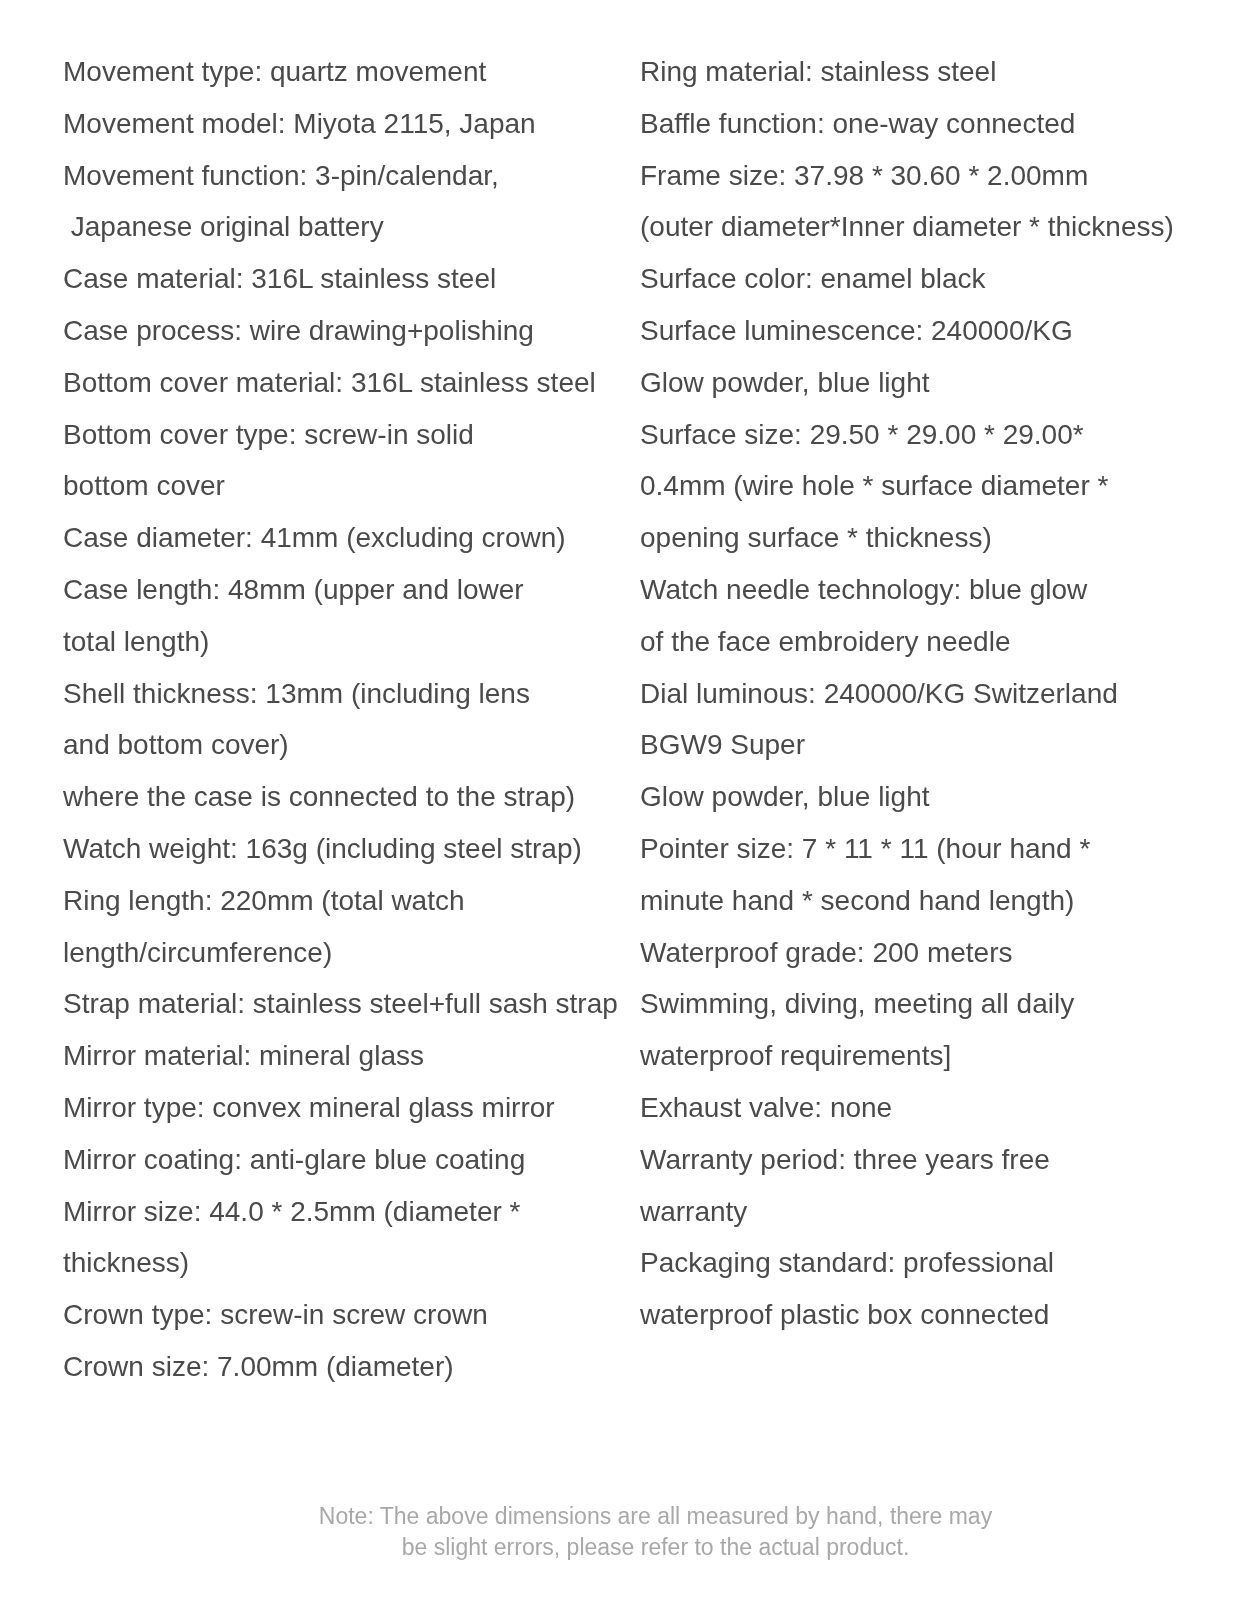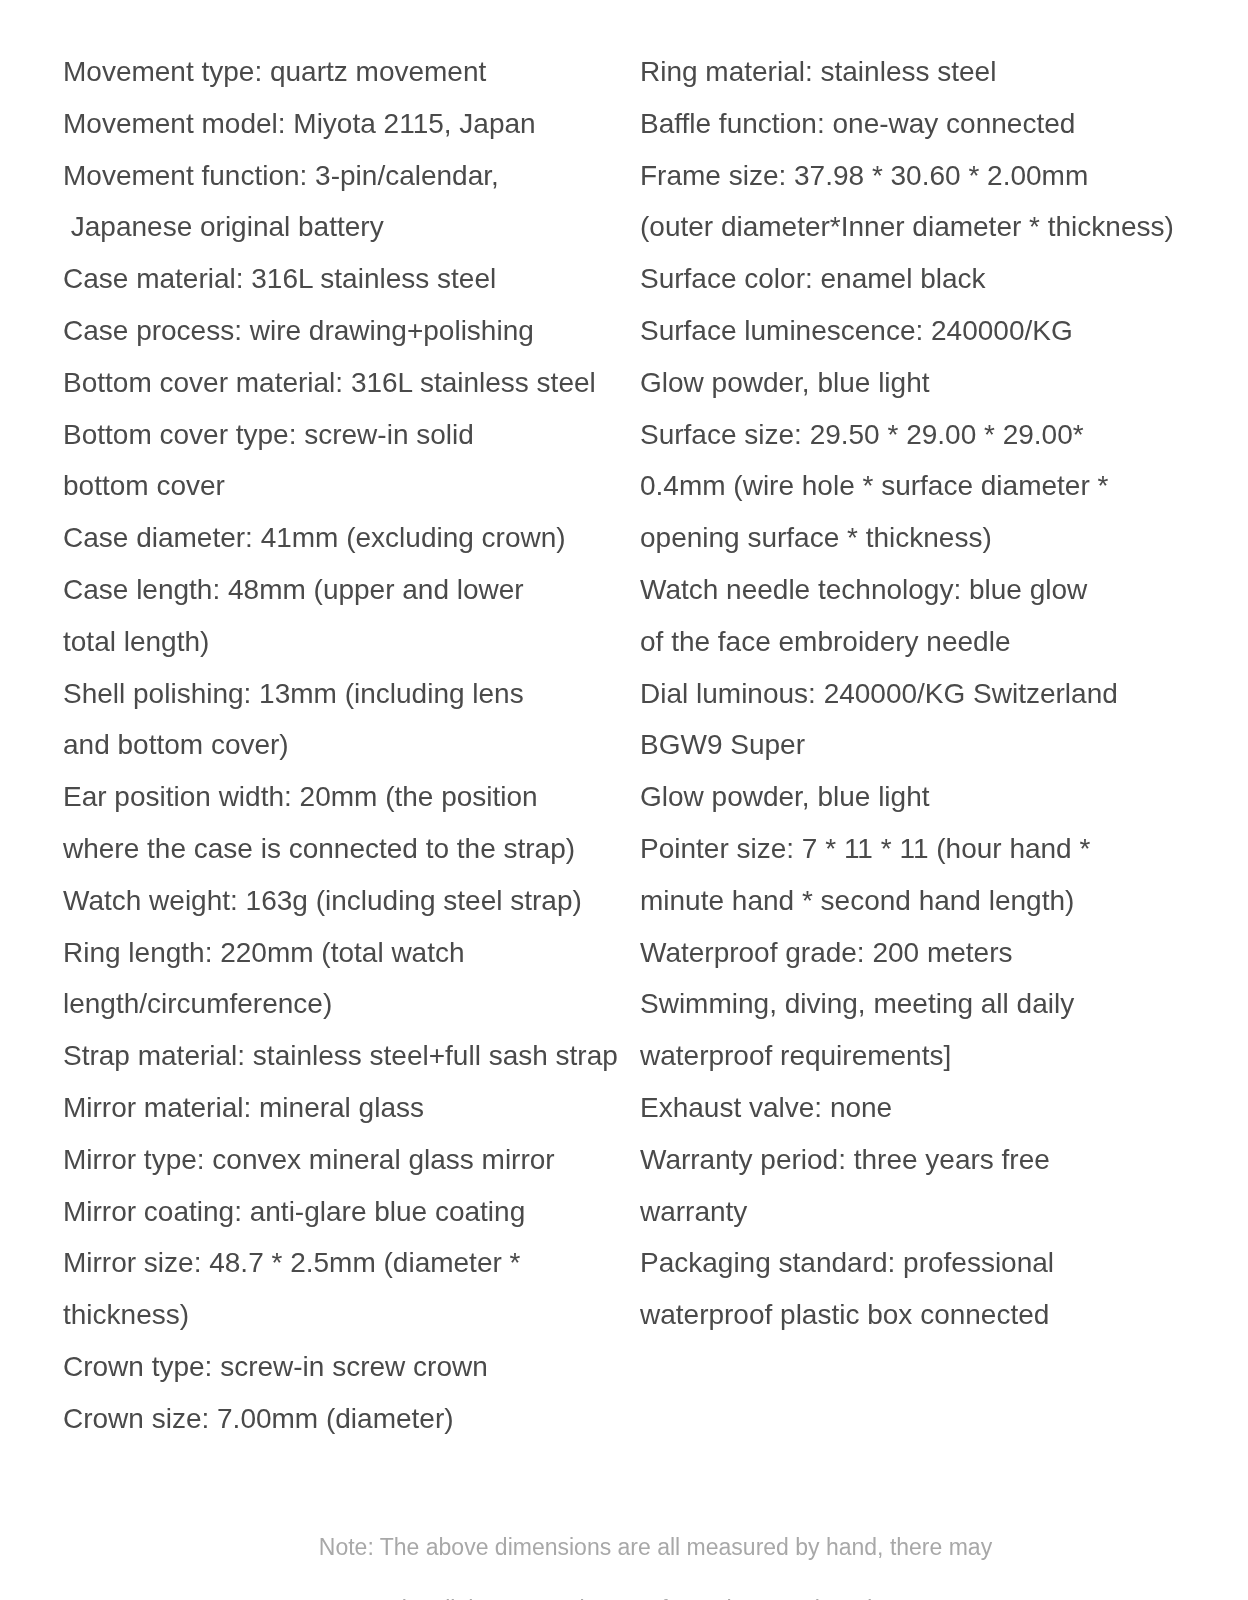--- a/index.html
+++ b/index.html
@@ -34,52 +34,50 @@
     left: 63px;
     right: 0;
     top: 1501px;
     text-align: center;
     font-size: 23px;
     line-height: 31px;
     color: #a8a8a8;
   }
   .note .spec-line {
     white-space: pre;
-    margin-top: 31px;
   }
 </style>
 </head>
 <body>
 
 <div class="page">
   <div class="spec-col col-left">
       <div class="spec-line">Movement type: quartz movement</div>
       <div class="spec-line">Movement model: Miyota 2115, Japan</div>
       <div class="spec-line">Movement function: 3-pin/calendar,</div>
       <div class="spec-line"> Japanese original battery</div>
       <div class="spec-line">Case material: 316L stainless steel</div>
       <div class="spec-line">Case process: wire drawing+polishing</div>
       <div class="spec-line">Bottom cover material: 316L stainless steel</div>
       <div class="spec-line">Bottom cover type: screw-in solid</div>
       <div class="spec-line">bottom cover</div>
       <div class="spec-line">Case diameter: 41mm (excluding crown)</div>
       <div class="spec-line">Case length: 48mm (upper and lower</div>
       <div class="spec-line">total length)</div>
-      <div class="spec-line">Shell polishing: 13mm (including lens</div>
+      <div class="spec-line">Shell thickness: 13mm (including lens</div>
       <div class="spec-line">and bottom cover)</div>
-      <div class="spec-line">Ear position width: 20mm (the position</div>
       <div class="spec-line">where the case is connected to the strap)</div>
       <div class="spec-line">Watch weight: 163g (including steel strap)</div>
       <div class="spec-line">Ring length: 220mm (total watch</div>
       <div class="spec-line">length/circumference)</div>
       <div class="spec-line">Strap material: stainless steel+full sash strap</div>
       <div class="spec-line">Mirror material: mineral glass</div>
       <div class="spec-line">Mirror type: convex mineral glass mirror</div>
       <div class="spec-line">Mirror coating: anti-glare blue coating</div>
-      <div class="spec-line">Mirror size: 48.7 * 2.5mm (diameter *</div>
+      <div class="spec-line">Mirror size: 44.0 * 2.5mm (diameter *</div>
       <div class="spec-line">thickness)</div>
       <div class="spec-line">Crown type: screw-in screw crown</div>
       <div class="spec-line">Crown size: 7.00mm (diameter)</div>
     </div>
   <div class="spec-col col-right">
       <div class="spec-line">Ring material: stainless steel</div>
       <div class="spec-line">Baffle function: one-way connected</div>
       <div class="spec-line">Frame size: 37.98 * 30.60 * 2.00mm</div>
       <div class="spec-line">(outer diameter*Inner diameter * thickness)</div>
       <div class="spec-line">Surface color: enamel black</div>

